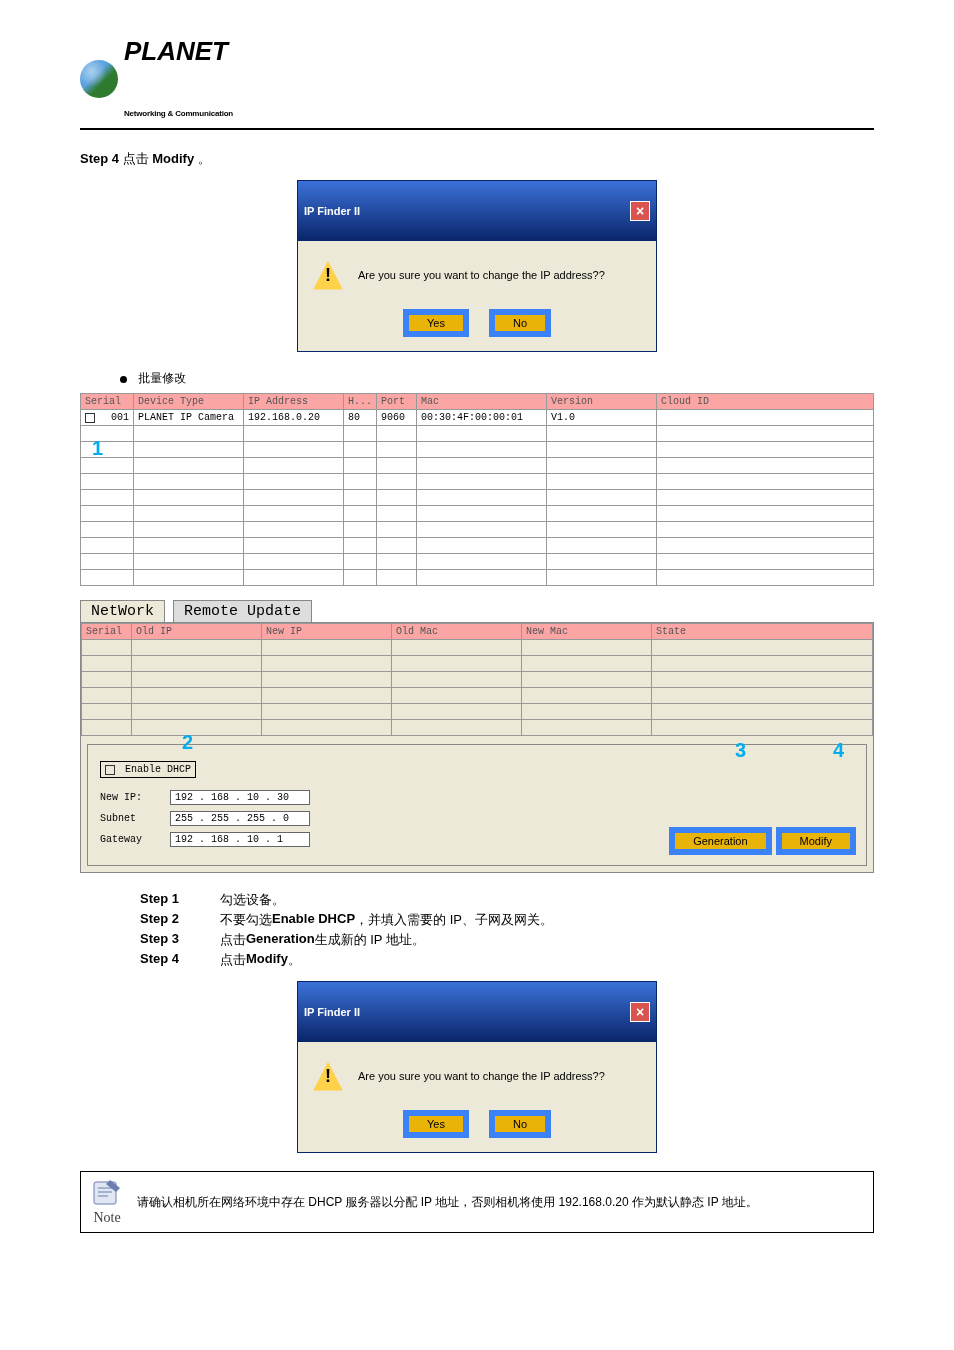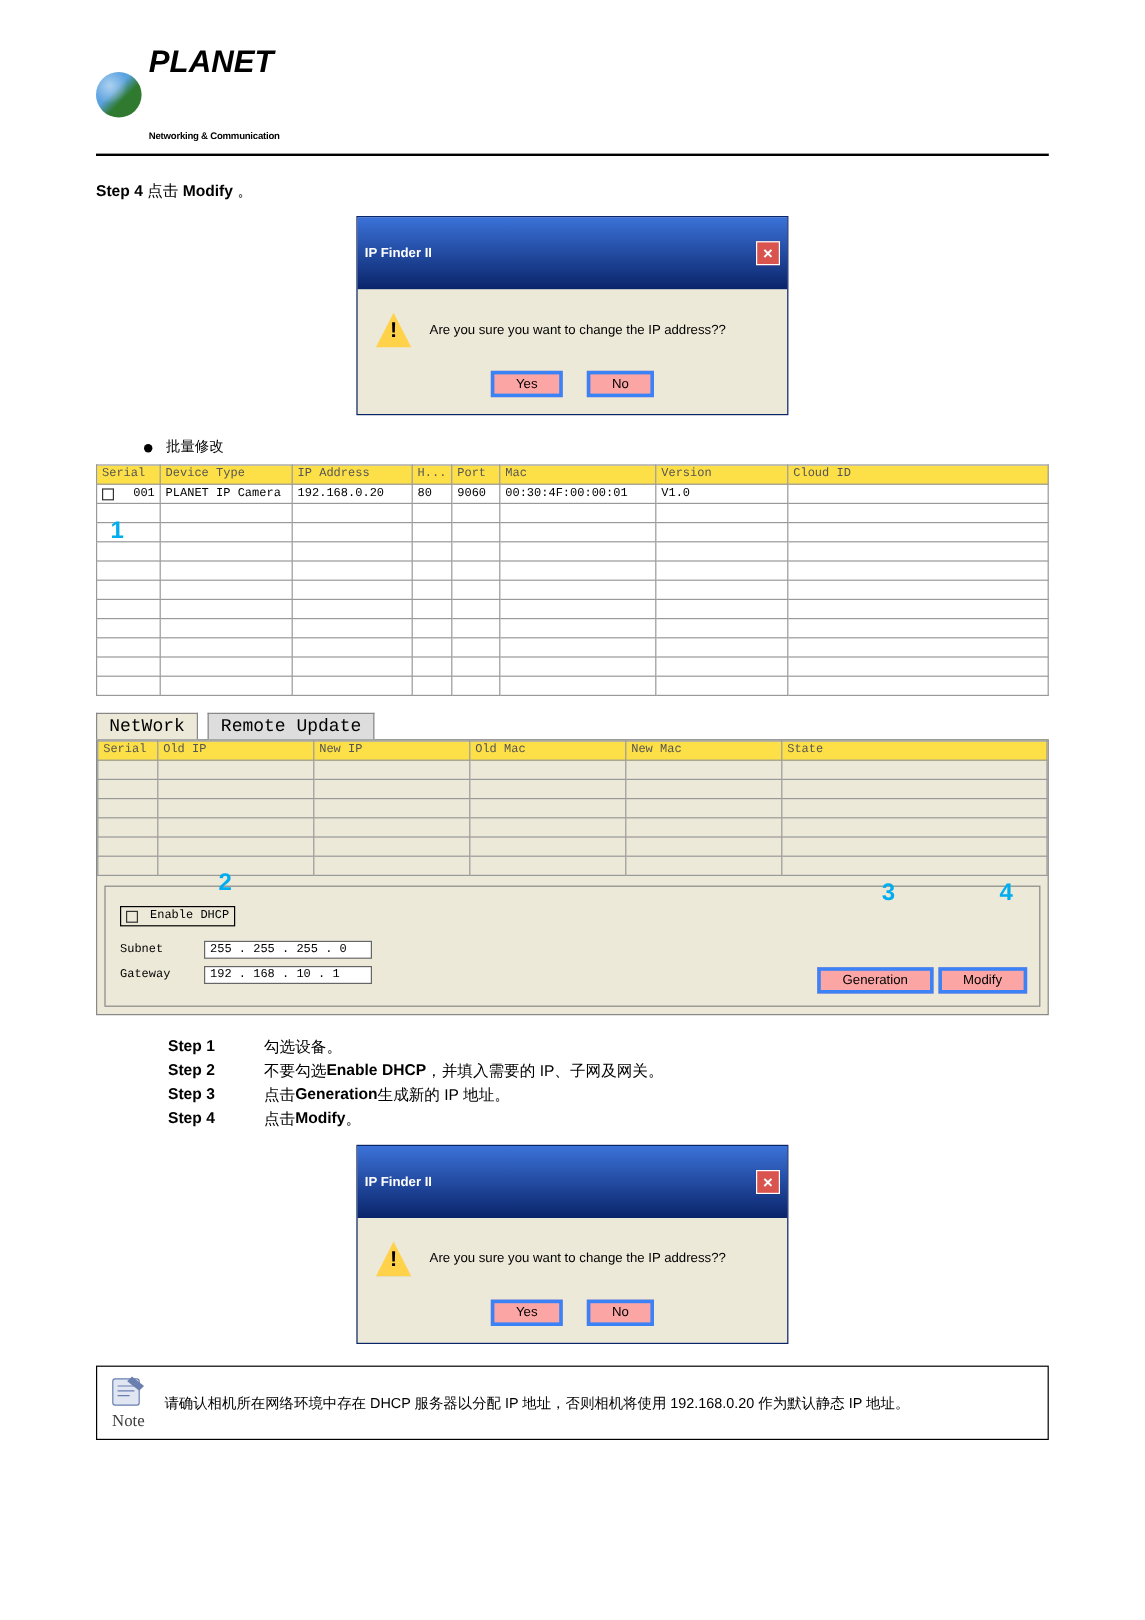--- a/index.html
+++ b/index.html
@@ -35,26 +35,26 @@
   }
   .dialog-body { padding:18px 14px 10px 14px; display:flex; align-items:center; gap:14px; }
   .warn-icon {
     width:32px; height:32px; background:#ffd24a; border:1px solid #333; position:relative;
     clip-path: polygon(50% 4%, 96% 94%, 4% 94%);
     display:flex; align-items:center; justify-content:center;
     font-weight:bold; font-size:18px; color:#000;
   }
   .dialog-buttons { padding:8px 0 14px 0; display:flex; gap:20px; justify-content:center; }
   .dialog-buttons button, .xp-btn {
-    background:#fca5a5; border:3px solid #3b82f6; padding:2px 18px; font-family:Tahoma,sans-serif; font-size:11px;
+    background:#eab308; border:6px solid #3b82f6; padding:2px 18px; font-family:Tahoma,sans-serif; font-size:11px;
   }
   .bullet { width:7px; height:7px; background:#000; border-radius:50%; display:inline-block; margin-right:8px; vertical-align:middle;}
   .finder-table { width:100%; border-collapse:collapse; font-family:"Courier New",monospace; font-size:10px; }
   .finder-table th, .finder-table td { border:1px solid #999; padding:2px 4px; text-align:left; height:16px;}
-  .finder-table th { background:#fde047; color:#555; font-weight:normal;}
+  .finder-table th { background:#fca5a5; color:#555; font-weight:normal;}
   .check-cell { display:flex; align-items:center; gap:16px;justify-content:center;}
   .checkbox-square { width:10px; height:10px; border:1px solid #333; display:inline-block;}
   .callout-blue { position:absolute; color:#00aeef; font-weight:bold; font-size:20px; font-family:Arial,sans-serif;}
   .tab-row { margin-top:14px; font-family:"Courier New",monospace; font-size:15px;}
   .tab { display:inline-block; border:1px solid #888; border-bottom:none; padding:2px 10px; background:#ece9d8; margin-right:-1px;}
   .tab.inactive { background:#ddd; }
   .tab-panel { border:1px solid #888; background:#ece9d8; padding:0;}
   .settings-box {
     border:1px solid #888; margin:8px 6px 6px 6px; padding:10px 12px 12px 12px; position:relative; background:#ece9d8;
     font-family:"Courier New",monospace; font-size:10px;
@@ -314,20 +314,24 @@
     <div class="callout-blue" style="left:94px; top:-14px;">2</div>
     
     <div class="callout-blue" style="right:120px; top:-6px;">3</div>
     <div class="callout-blue" style="right:22px; top:-6px;">4</div>
 
     <div class="settings-row" style="border:1px solid #000; display:inline-flex; padding:2px 4px;">
       <span class="checkbox-square"></span>
       <span>Enable DHCP</span>
     </div>
     <div class="settings-row">
+      <span style="width:60px">New IP:</span>
+      <span class="ip-input">192 . 168 .  10  .  30</span>
+    </div>
+    <div class="settings-row">
       <span style="width:60px">Subnet</span>
       <span class="ip-input">255 . 255 . 255 .   0</span>
     </div>
     <div class="settings-row">
       <span style="width:60px">Gateway</span>
       <span class="ip-input">192 . 168 .  10  .   1</span>
     </div>
 
     <div class="btn-row">
       <button class="xp-btn">Generation</button>

